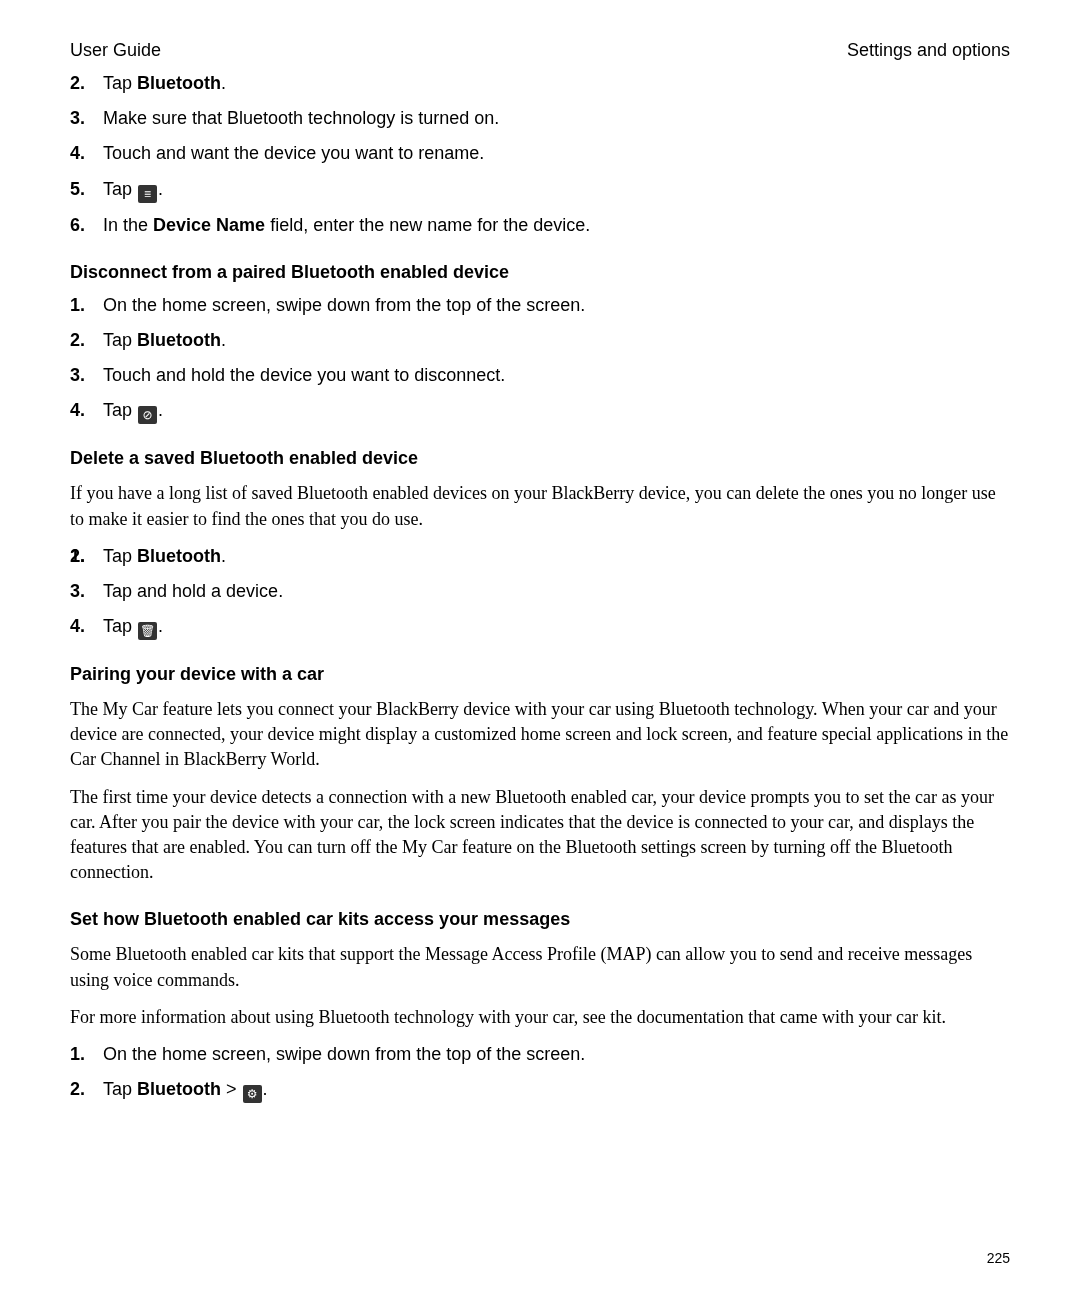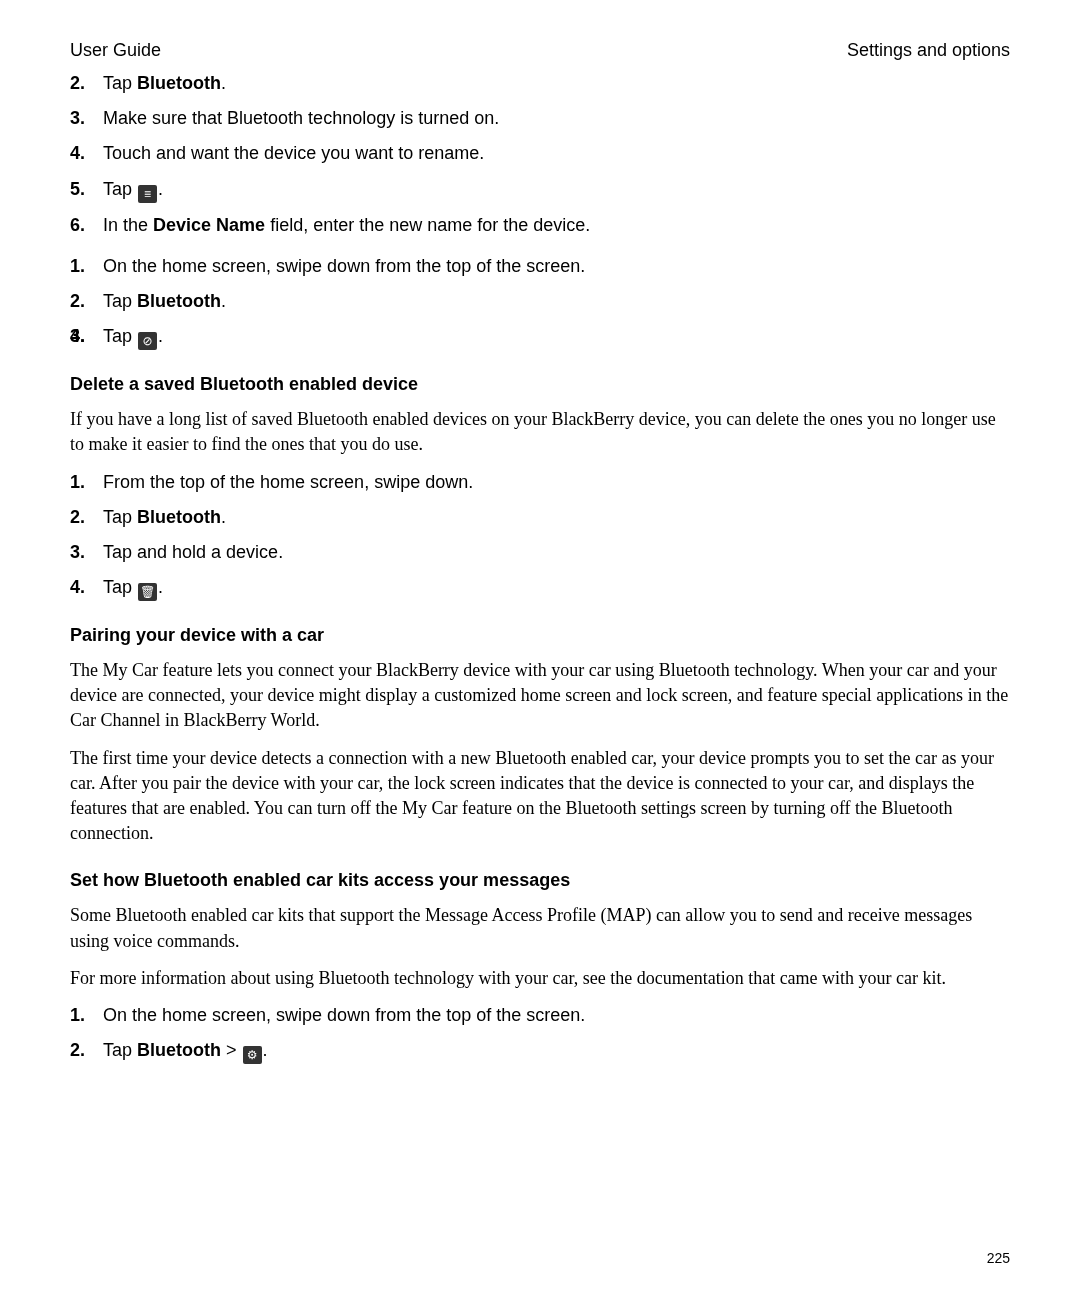--- a/index.html
+++ b/index.html
@@ -91,35 +91,36 @@
       <span>Touch and want the device you want to rename.</span>
     </li>
     <li><span class="num">5.</span>
       <span>Tap </span><span class="icon">≡</span><span>.</span>
     </li>
     <li><span class="num">6.</span>
       <span>In the </span><span class="bold">Device Name</span><span> field, enter the new name for the device.</span>
     </li>
   </ol>
 
+  <div class="section-heading">Disconnect from a paired Bluetooth enabled device</div>
   <ol>
     <li><span class="num">1.</span><span>On the home screen, swipe down from the top of the screen.</span></li>
     <li><span class="num">2.</span>
       <span>Tap </span><span class="bold">Bluetooth</span><span>.</span>
     </li>
-    <li><span class="num">3.</span></li>
+    <li><span class="num">3.</span><span>Touch and hold the device you want to disconnect.</span></li>
     <li><span class="num">4.</span>
       <span>Tap </span><span class="icon">⊘</span><span>.</span>
     </li>
   </ol>
 
   <div class="section-heading">Delete a saved Bluetooth enabled device</div>
   <div class="para">If you have a long list of saved Bluetooth enabled devices on your BlackBerry device, you can delete the ones you no longer use to make it easier to find the ones that you do use.</div>
   <ol>
-    <li><span class="num">1.</span><span>From the top of the home screen, swipe down.</span></li>
+    <li><span class="num">1.</span></li>
     <li><span class="num">2.</span>
       <span>Tap </span><span class="bold">Bluetooth</span><span>.</span>
     </li>
     <li><span class="num">3.</span><span>Tap and hold a device.</span></li>
     <li><span class="num">4.</span>
       <span>Tap </span><span class="icon">🗑</span><span>.</span>
     </li>
   </ol>
 
   <div class="section-heading">Pairing your device with a car</div>

